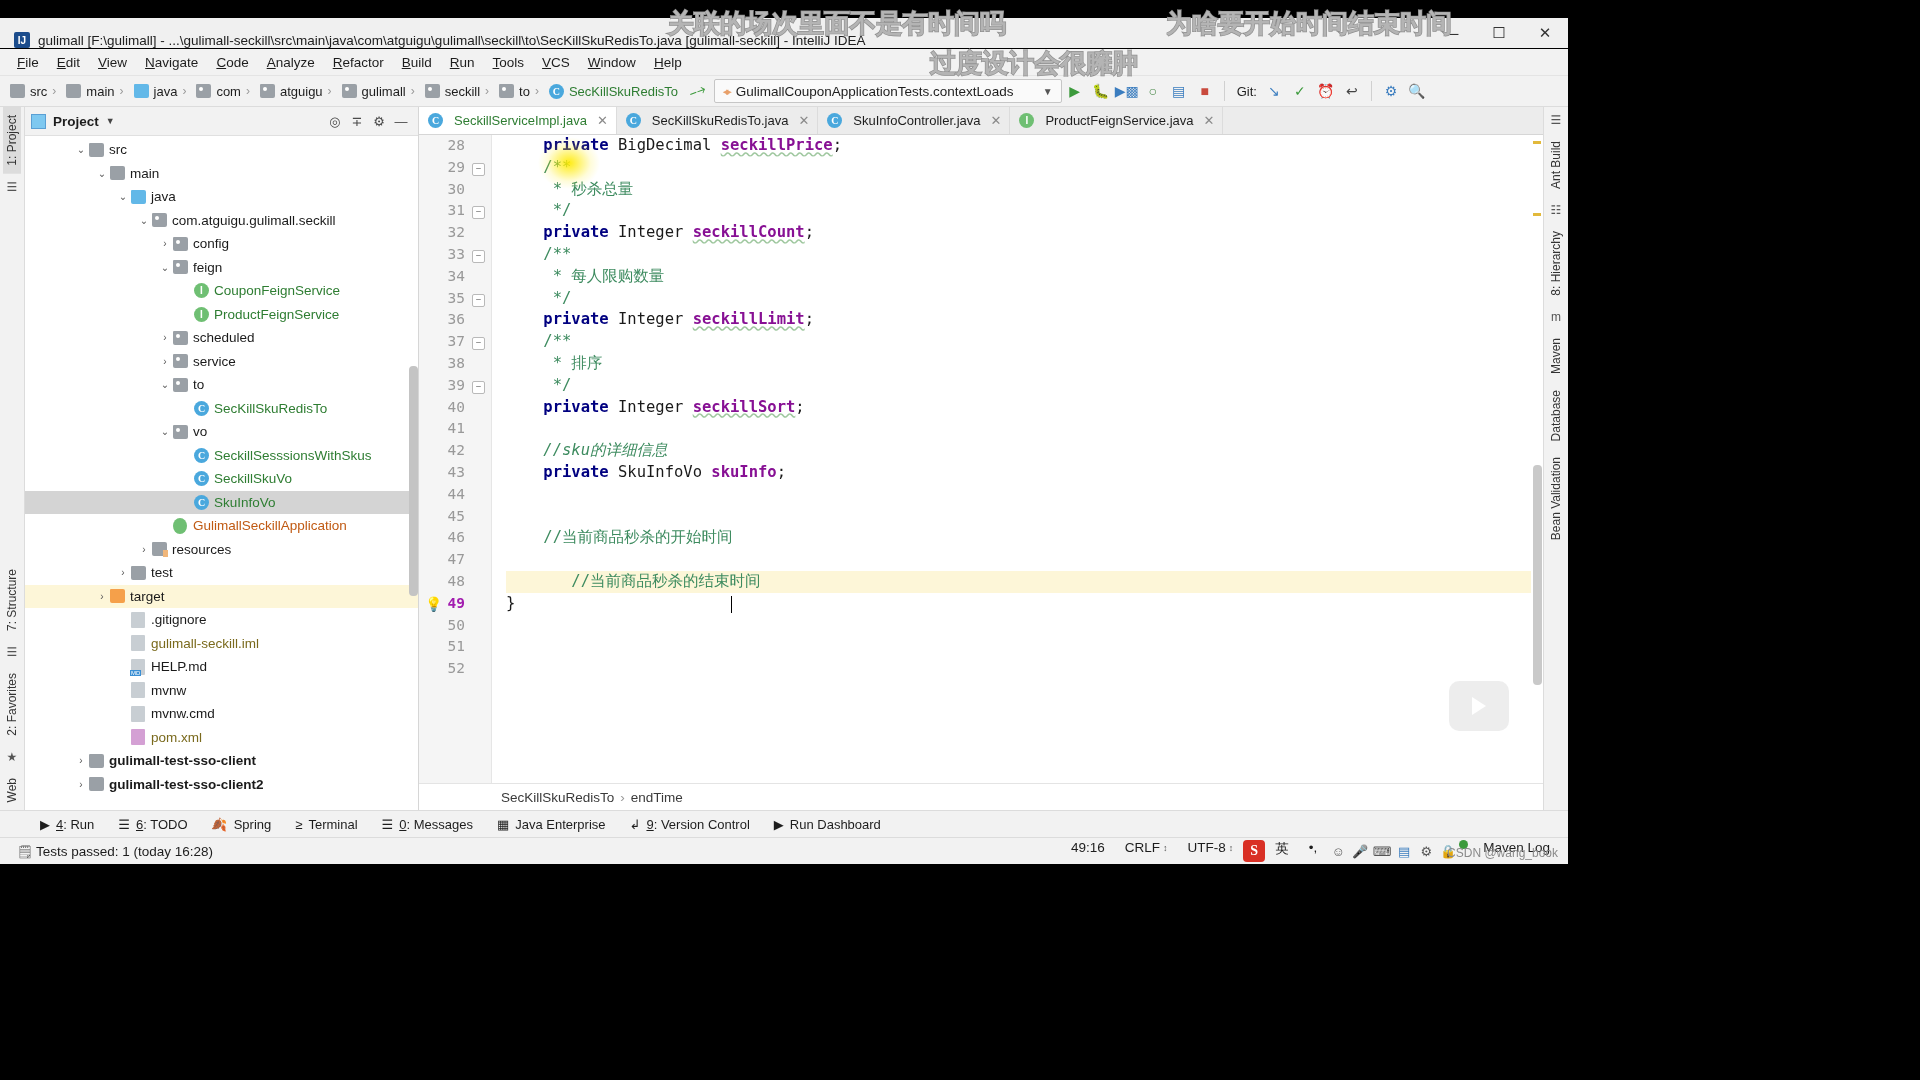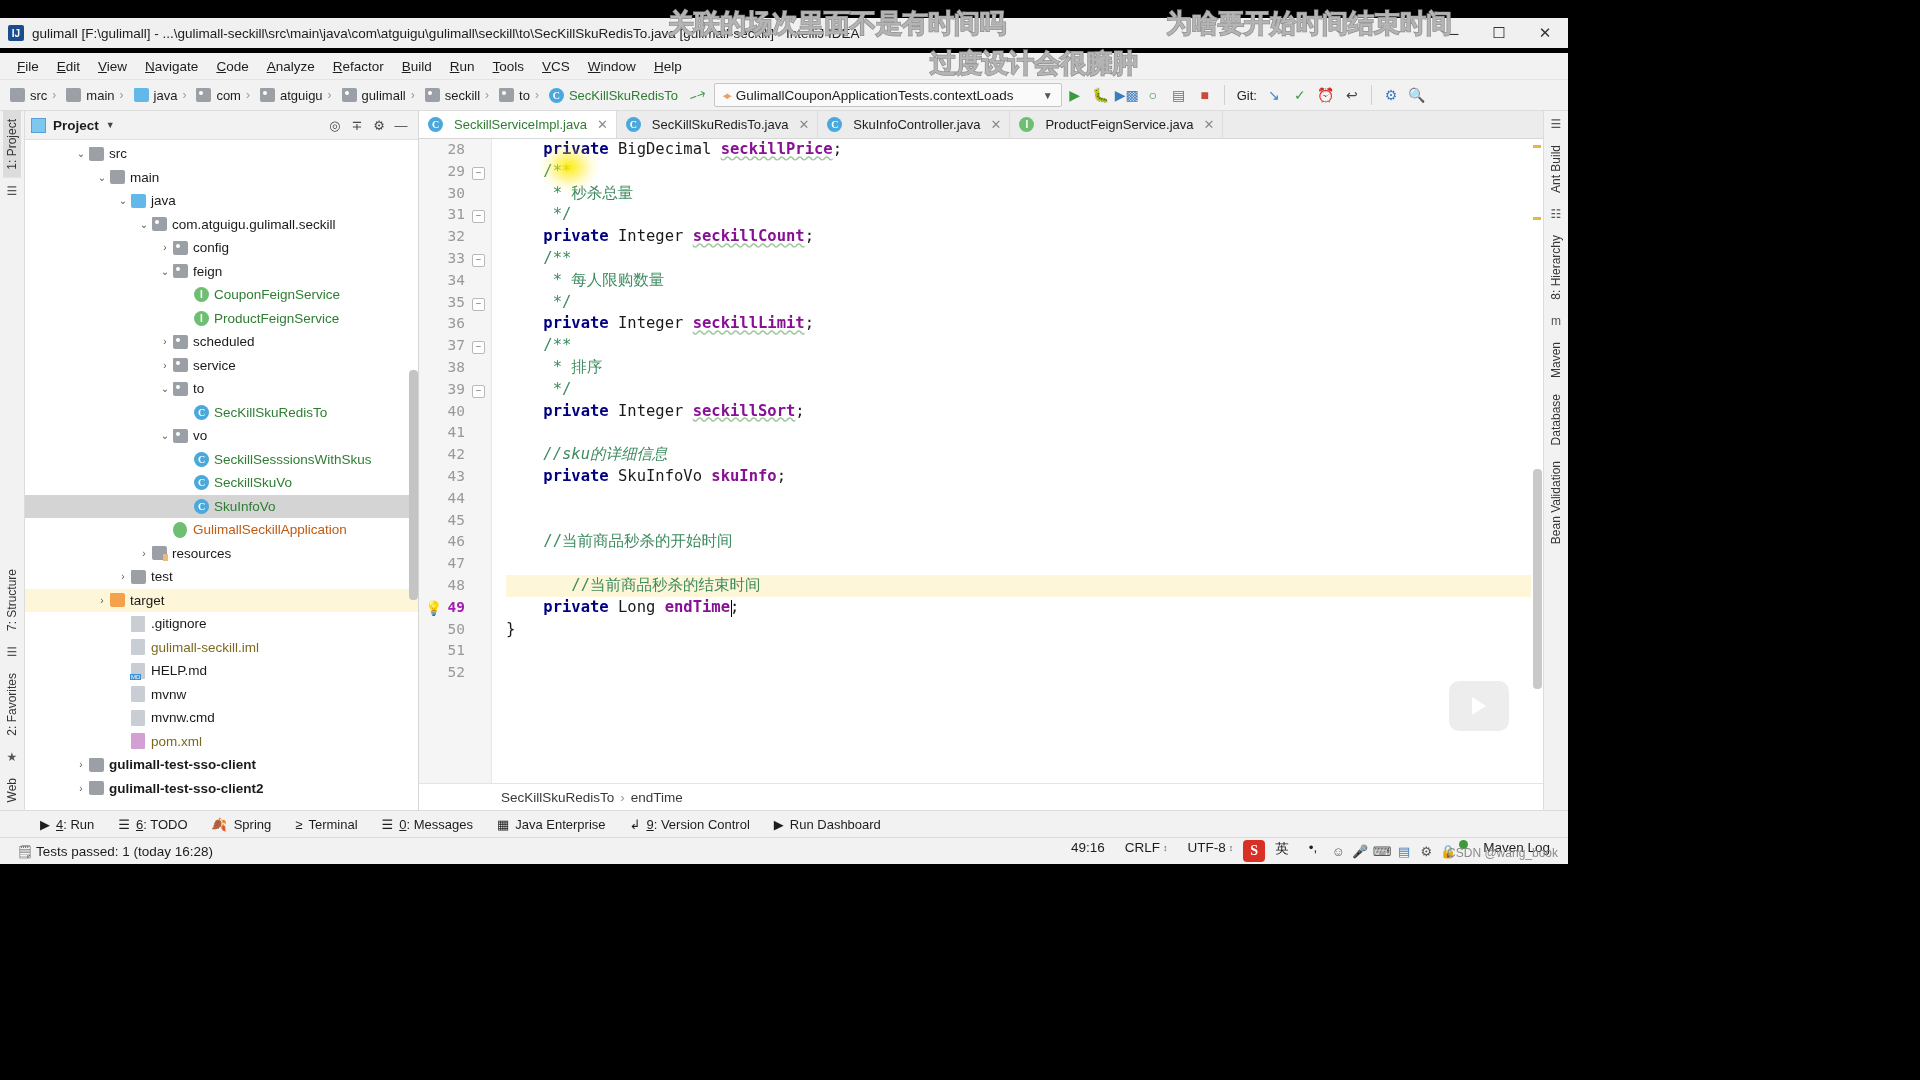--- a/index.html
+++ b/index.html
@@ -18,23 +18,23 @@
     display: flex;
     flex-direction: column;
     font-size: 13px;
     color: #1d1d1d;
   }
 
   
   .titlebar {
     height: 30px;
     background: #f0f0f0;
-    border-bottom: 5px solid #000000;
-    display: flex; align-items: center;
-    padding-left: 8px;
+    border-bottom: 1px solid #000000;
+    display: flex; align-items: flex-end;
+    padding-left: 14px;
     flex: 0 0 30px;
     position: relative;
   }
   .title-ij-icon {
     width: 16px; height: 16px;
     background: #1b4c8c;
     color: #fff; font-size: 10px; font-weight: bold;
     display: flex; align-items: center; justify-content: center;
     border-radius: 2px;
     margin-right: 8px;
@@ -721,21 +721,20 @@
             <div class="cl"><span class="cmt">     */</span></div>
             <div class="cl"><span class="pun">    </span><span class="kw">private</span><span class="pun"> </span><span class="typ">Integer</span><span class="pun"> </span><span class="fld wav">seckillSort</span><span class="pun">;</span></div>
             <div class="cl">&nbsp;</div>
             <div class="cl"><span class="cmt" style="font-style: italic;">    //sku的详细信息</span></div>
             <div class="cl"><span class="pun">    </span><span class="kw">private</span><span class="pun"> </span><span class="typ">SkuInfoVo</span><span class="pun"> </span><span class="fld">skuInfo</span><span class="pun">;</span></div>
             <div class="cl">&nbsp;</div>
             <div class="cl">&nbsp;</div>
             <div class="cl"><span class="cmt">    //当前商品秒杀的开始时间</span></div>
             <div class="cl">&nbsp;</div>
             <div class="cl hl"><span class="cmt">    //当前商品秒杀的结束时间</span></div>
-            <div class="cl"><span class="pun">    </span><span class="kw">private</span><span class="pun"> </span><span class="typ">Long</span><span class="pun"> </span><span class="fld">endTime</span><span class="pun">;</span></div>
             <div class="cl"><span class="pun">}</span></div>
             <div class="cl">&nbsp;</div>
             <div class="text-caret" style="top: 460.8px; left: 239px;"></div>
           </div>
         <div class="editor-scroll-track">
           <div class="mark" style="top:6px;background:#e2b93b;"></div>
           <div class="mark" style="top:78px;background:#e2b93b;"></div>
           <div class="editor-v-scroll" style="top:330px;height:220px;"></div>
         </div>
         <div class="play-btn">

